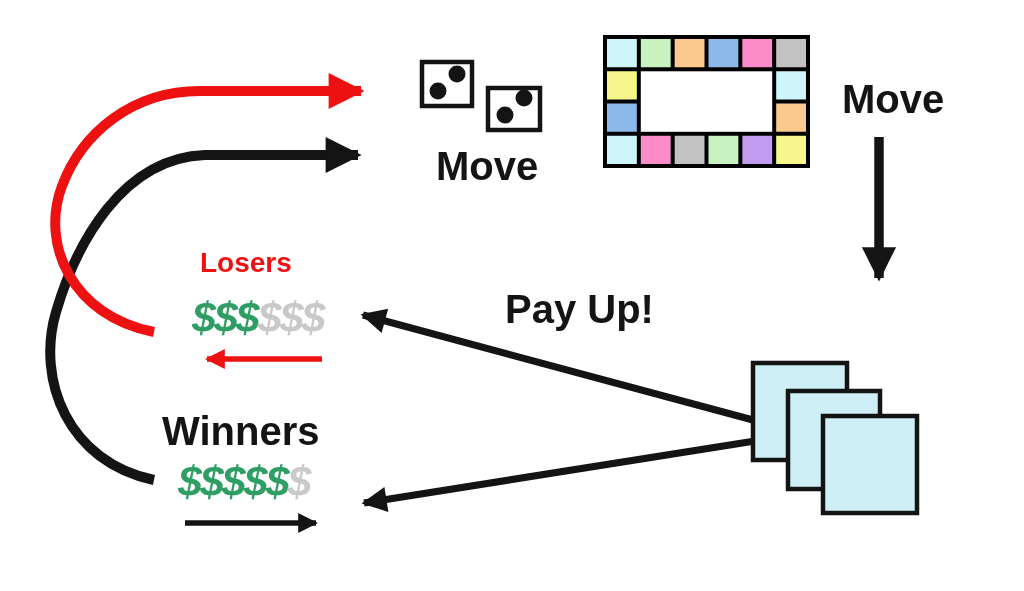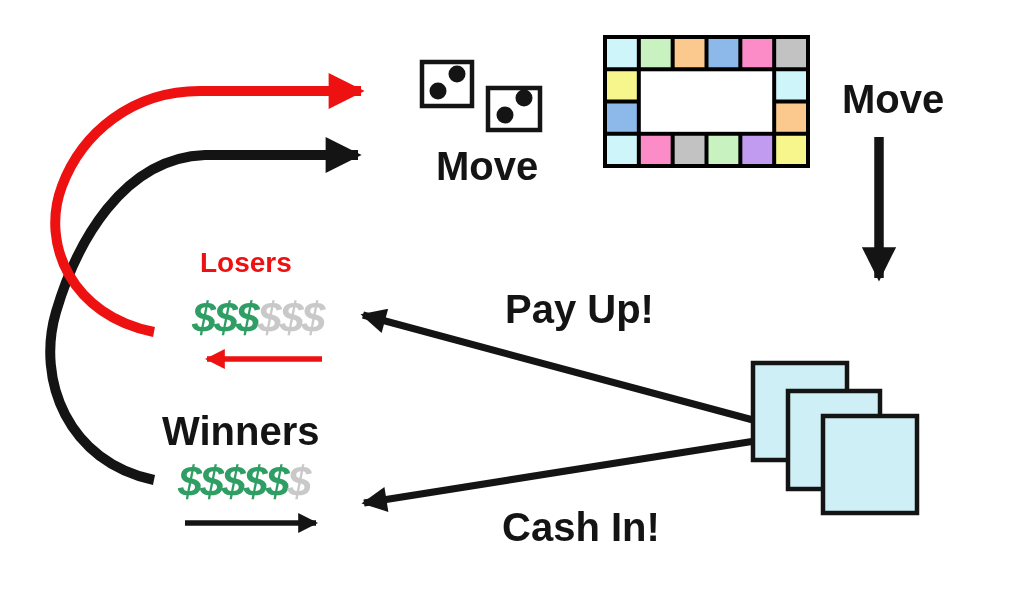--- a/index.html
+++ b/index.html
@@ -103,21 +103,20 @@
     <g>
       <rect x="753" y="363" width="94" height="97" fill="var(--card-fill)" stroke="var(--black)" stroke-width="4.5"></rect>
       <rect x="788" y="391" width="92" height="98" fill="var(--card-fill)" stroke="var(--black)" stroke-width="4.5"></rect>
       <rect x="823" y="416" width="94" height="97" fill="var(--card-fill)" stroke="var(--black)" stroke-width="4.5"></rect>
     </g>
   </svg>
 
   <div class="lbl lbl-roll">Move</div>
   <div class="lbl lbl-move">Move</div>
   <div class="lbl lbl-payup">Pay Up!</div>
-  <div class="lbl lbl-cashin">Cash In!</div>
 
   <div class="lbl lbl-losers">Losers</div>
   <div class="dollars dollars-losers">
     <span class="dollar-green">$$$</span><span class="dollar-gray">$$$</span>
   </div>
 
   <div class="lbl lbl-winners">Winners</div>
   <div class="dollars dollars-winners">
     <span class="dollar-green">$$$$$</span><span class="dollar-gray">$</span>
   </div>

